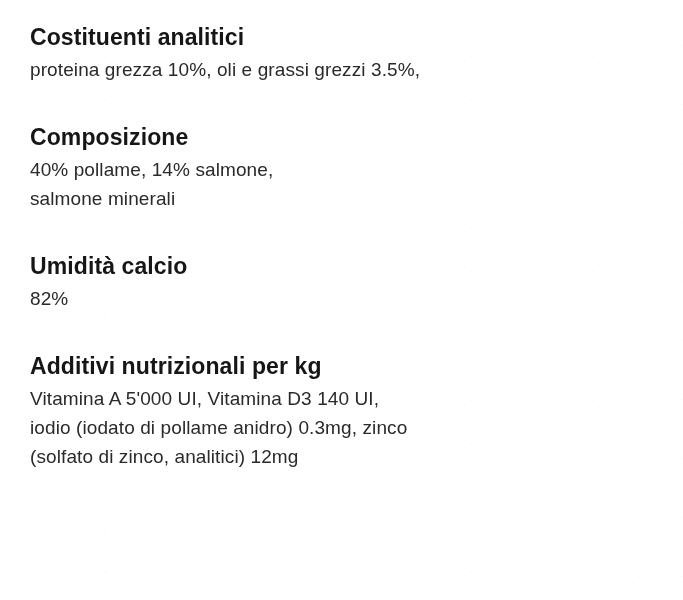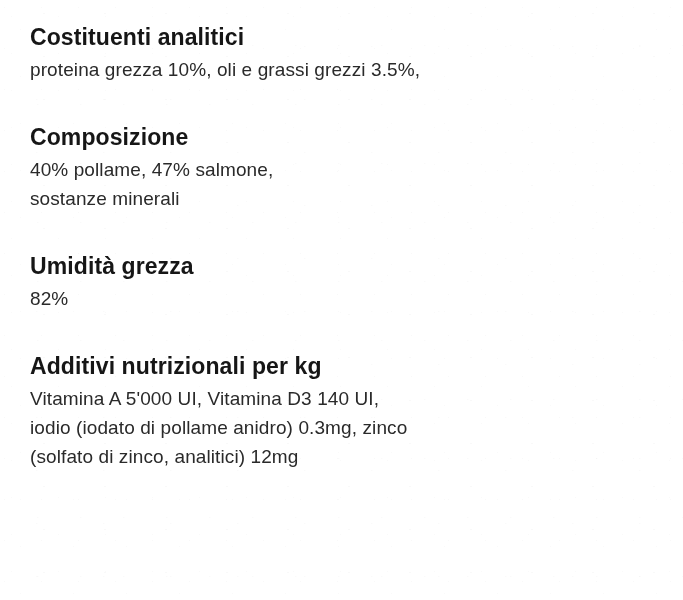--- a/index.html
+++ b/index.html
@@ -66,26 +66,26 @@
 
 <div class="page">
 
   <div class="block">
     <div class="heading">Costituenti analitici</div>
     <div class="line">proteina grezza 10%, oli e grassi grezzi 3.5%,</div>
   </div>
 
   <div class="block">
     <div class="heading">Composizione</div>
-    <div class="line">40% pollame, 47% salmone,</div>
-    <div class="line">sostanze minerali</div>
+    <div class="line">40% pollame, 14% salmone,</div>
+    <div class="line">salmone minerali</div>
   </div>
 
   <div class="block">
-    <div class="heading">Umidità grezza</div>
+    <div class="heading">Umidità calcio</div>
     <div class="line">82%</div>
   </div>
 
   <div class="block">
     <div class="heading">Additivi nutrizionali per kg</div>
     <div class="line">Vitamina A 5'000 UI, Vitamina D3 140 UI,</div>
     <div class="line">iodio (iodato di pollame anidro) 0.3mg, zinco</div>
     <div class="line">(solfato di zinco, analitici) 12mg</div>
   </div>
 

